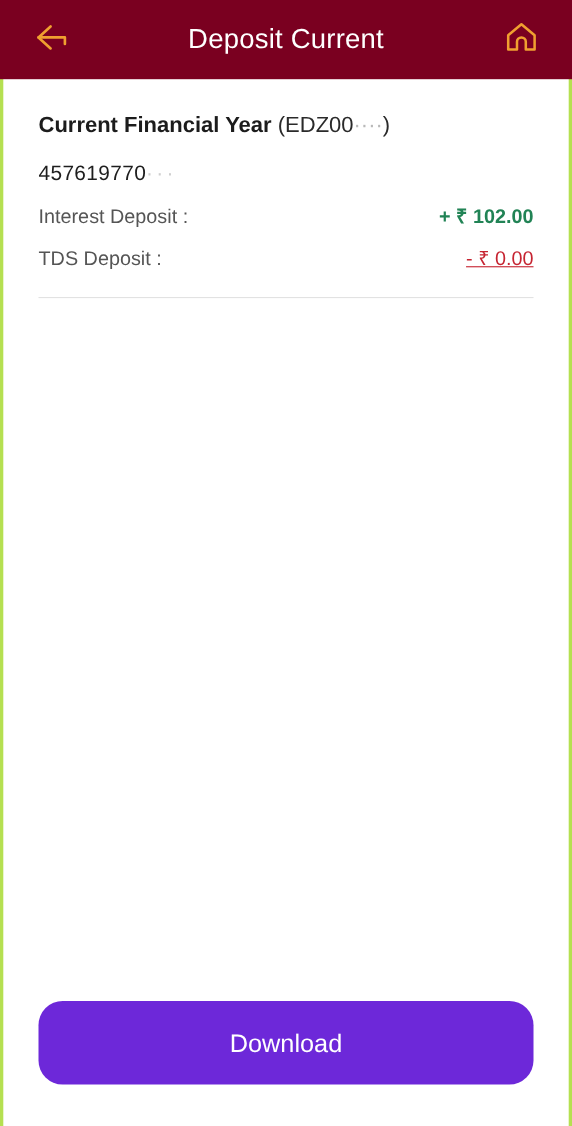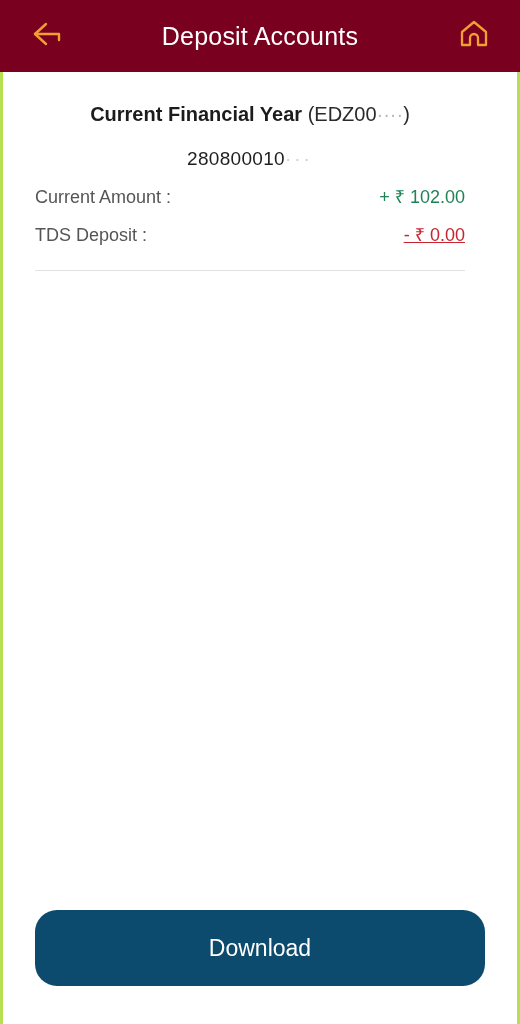--- a/index.html
+++ b/index.html
@@ -41,22 +41,21 @@
     display:flex;
     align-items:center;
     justify-content:center;
     cursor:pointer;
   }
   .appbar-btn.left { left:16px; }
   .appbar-btn.right { right:14px; }
 
   
   .content {
-    padding:30px 52px 0 32px;
-    text-align:center;
+    padding:30px 32px 0 32px;
   }
   .section-head {
     font-size:20px;
     color:#1c1c1c;
     line-height:1.2;
     white-space:nowrap;
   }
   .section-head .strong {
     font-weight:700;
   }
@@ -87,21 +86,21 @@
   }
   .amt-row:first-of-type { margin-top:22px; }
   .amt-label {
     font-size:18px;
     color:#555555;
   }
   .amt-value {
     font-size:18px;
     white-space:nowrap;
   }
-  .amt-value.credit { color:#218355; }
+  .amt-value.credit { color:#218355;font-weight:bold; }
   .amt-value.debit  { color:#c62431;text-decoration:underline; }
 
   .divider {
     margin-top:24px;
     height:1px;
     background:#e2e2e2;
     width:100%;
   }
 
   
@@ -109,21 +108,21 @@
     position:absolute;
     left:0; right:0;
     bottom:0;
     padding:0 32px 38px 32px;
   }
   .download-btn {
     display:flex;
     align-items:center;
     justify-content:center;
     height:76px;
-    background:#0c4a6e;
+    background:#6d28d9;
     color:#ffffff;
     font-size:23px;
     border:none;
     border-radius:22px;
     width:100%;
     cursor:pointer;
     font-family:"Liberation Sans", sans-serif;
   }
 </style>
 </head>
@@ -134,43 +133,43 @@
   <div class="appbar">
     <div class="appbar-btn left">
       <span>
         <svg width="34" height="28" viewBox="0 0 34 28" fill="none">
           <path d="M15 4 L4 14 L15 24" stroke="#f0a030" stroke-width="2.4" stroke-linecap="round" stroke-linejoin="round"></path>
           <path d="M4 14 H28 V20" stroke="#f0a030" stroke-width="2.4" stroke-linecap="round" stroke-linejoin="round"></path>
         </svg>
       </span>
     </div>
 
-    <div class="appbar-title">Deposit Accounts</div>
+    <div class="appbar-title">Deposit Current</div>
 
     <div class="appbar-btn right">
       <span>
         <svg width="34" height="32" viewBox="0 0 34 32" fill="none">
           <path d="M5 14 L17 4 L29 14 V27 H21 V20 A4 4 0 0 0 13 20 V27 H5 Z" stroke="#f0a030" stroke-width="2.3" stroke-linejoin="round" stroke-linecap="round"></path>
         </svg>
       </span>
     </div>
   </div>
 
   <div class="content">
 
     <div class="section-head">
       <span class="strong">Current Financial Year</span><span>&nbsp;</span><span class="code">(EDZ00</span><span class="masked">····</span><span class="code">)</span>
     </div>
 
     <div class="acct-no">
-      <span>280800010</span><span class="masked-dim">···</span>
+      <span>457619770</span><span class="masked-dim">···</span>
     </div>
 
     <div class="amt-row">
-      <span class="amt-label">Current Amount :</span>
+      <span class="amt-label">Interest Deposit :</span>
       <span class="amt-value credit">+ ₹ 102.00</span>
     </div>
 
     <div class="amt-row">
       <span class="amt-label">TDS Deposit :</span>
       <span class="amt-value debit">- ₹ 0.00</span>
     </div>
 
     <div class="divider"></div>
   </div>

